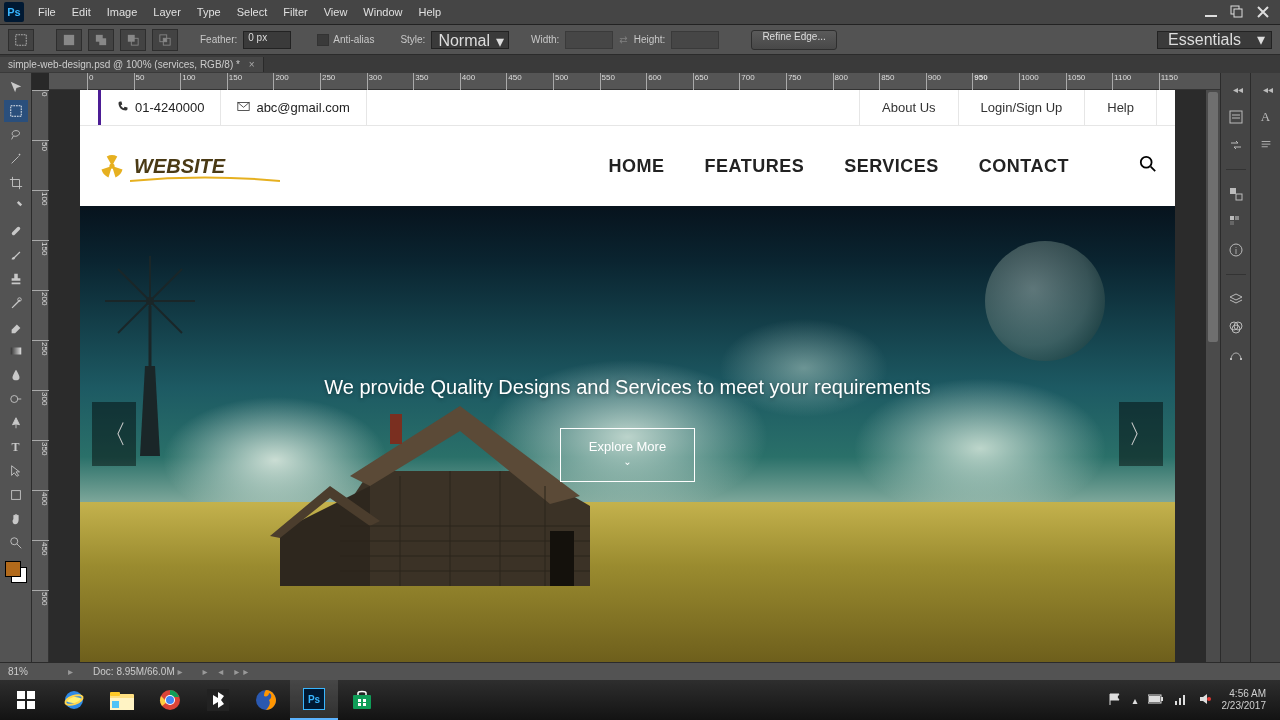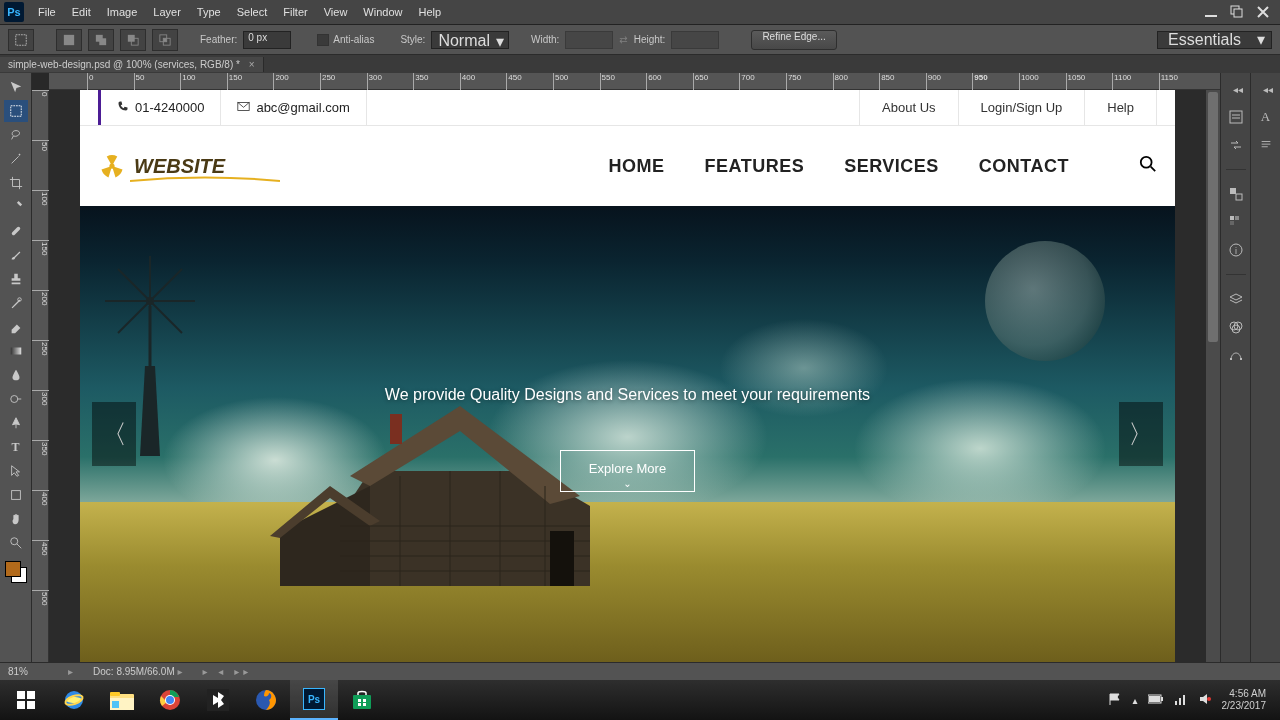--- a/index.html
+++ b/index.html
@@ -72,22 +72,22 @@
   background:
     radial-gradient(ellipse 160px 90px at 20% 80%, rgba(230,240,230,.85) 0%, rgba(230,240,230,0) 70%),
     radial-gradient(ellipse 200px 110px at 50% 70%, rgba(225,238,228,.8) 0%, rgba(225,238,228,0) 70%),
     radial-gradient(ellipse 180px 100px at 80% 75%, rgba(215,232,220,.85) 0%, rgba(215,232,220,0) 70%),
     radial-gradient(ellipse 120px 70px at 65% 40%, rgba(190,215,205,.5) 0%, rgba(190,215,205,0) 70%);}
 .hero-field { position:absolute; left:0; right:0; bottom:0; height:35%; background:linear-gradient(to bottom, #c4b24d 0%, #9a8b2f 40%, #6e5f1c 100%);}
 .hero-windmill { position:absolute; left:25px; top:40px;}
 .hero-house { position:absolute; left:170px; bottom:76px;}
 .hero-text { position:absolute; left:0; right:0; top:170px; text-align:center; color:#fff;}
 .hero-h1 { font-size:40px; font-weight:bold; letter-spacing:1px; text-shadow:0 2px 6px rgba(0,0,0,.4);}
-.hero-sub { font-size:16px; margin-top:10px; text-shadow:0 1px 4px rgba(0,0,0,.4);}
-.hero-btn { display:inline-block; margin-top:46px; border:1px solid #fff; padding:10px 28px 2px; color:#fff; font-size:13px;}
+.hero-sub { font-size:20px; text-shadow:0 1px 4px rgba(0,0,0,.4);}
+.hero-btn { display:inline-block; margin-top:29px; border:1px solid #fff; padding:10px 28px 14px; color:#fff; font-size:13px;}
 .hero-btn .chev { display:block; font-size:10px; margin-top:2px;}
 .hero-arrow { position:absolute; top:50%; transform:translateY(-50%); width:44px; height:64px; background:rgba(0,0,0,.45); color:#ccc; display:flex; align-items:center; justify-content:center; font-size:26px;}
 .hero-arrow.left { left:12px;}
 .hero-arrow.right { right:12px;}
 
 
 .taskbar { position:absolute; left:0; right:0; bottom:0; height:40px; background:linear-gradient(to bottom,#2e2e2e,#131313); display:flex; align-items:center; padding:0 2px;}
 .taskbtn { width:48px; height:40px; display:flex; align-items:center; justify-content:center;}
 .taskbtn.active { background:rgba(255,255,255,.12); border-bottom:2px solid #5cb3ff;}
 .tasktray { margin-left:auto; display:flex; align-items:center; gap:10px; color:#d0d0d0; font-size:10px; padding-right:6px;}

